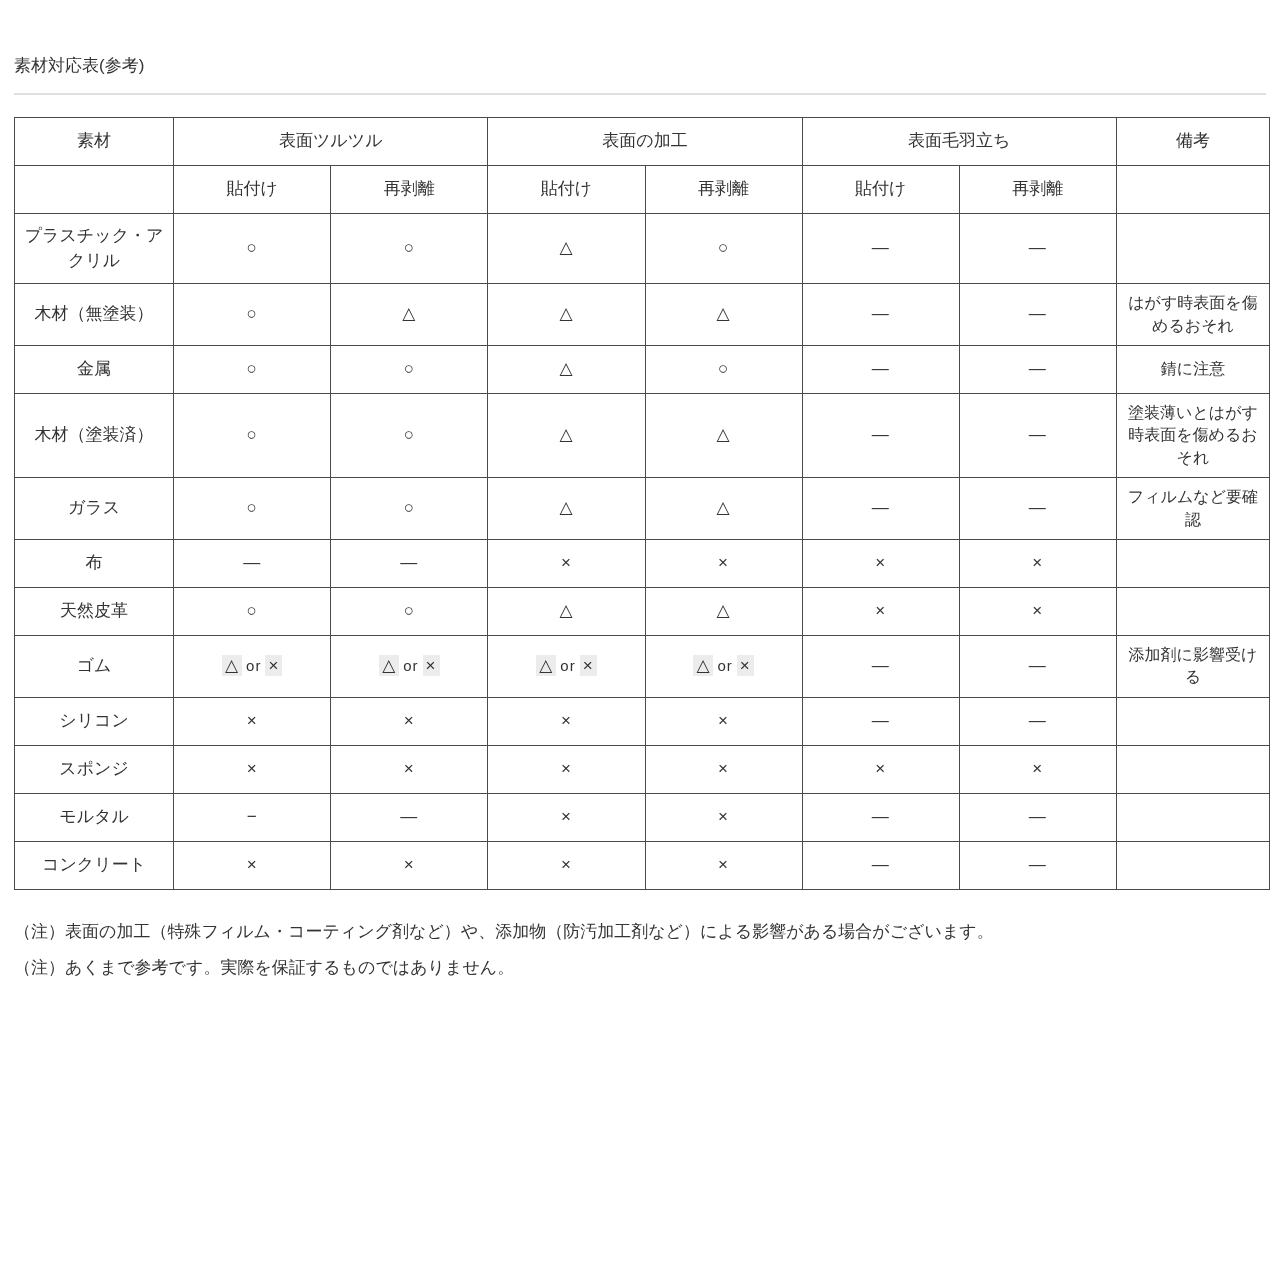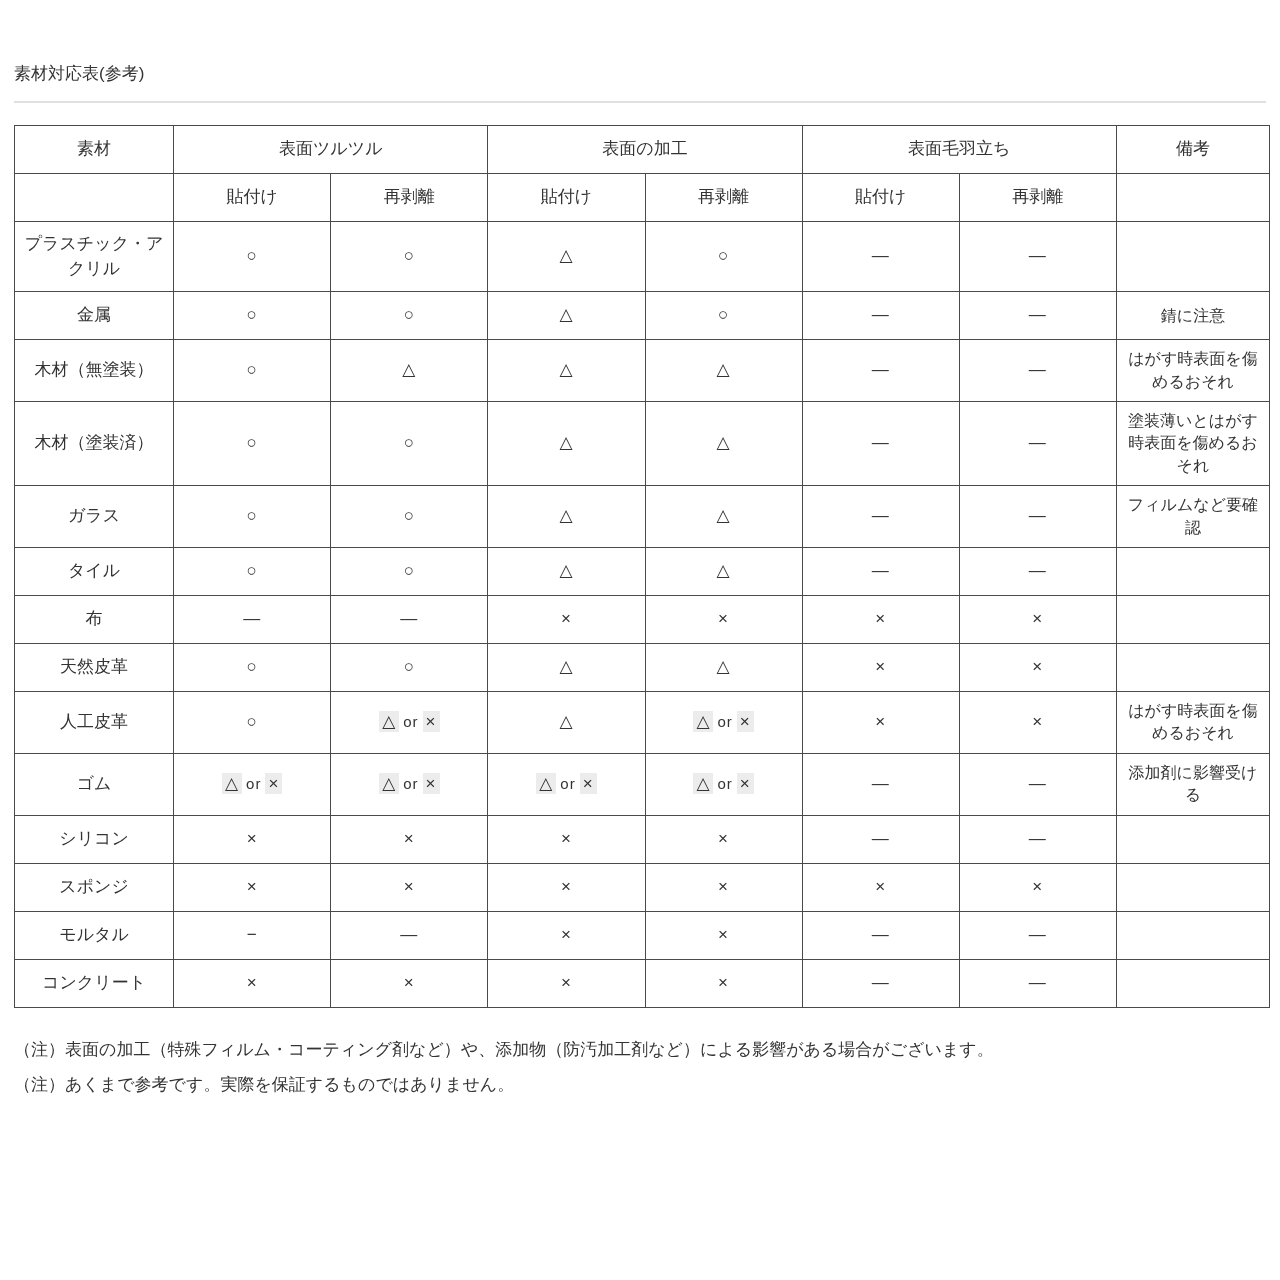--- a/index.html
+++ b/index.html
@@ -5,21 +5,21 @@
   * { box-sizing: border-box; }
   html, body {
     margin: 0;
     padding: 0;
     background: var(--background, #ffffff);
     color: var(--text, #333333);
     font-family: "Liberation Sans", "DejaVu Sans", sans-serif;
   }
   .page {
     width: 1280px;
-    padding: 8px 14px 30px 14px;
+    padding: 0 14px 30px 14px;
   }
   .title {
     font-size: 17px;
     font-weight: normal;
     margin: 0;
     padding-top: 54px;
     padding-bottom: 16px;
   }
   .divider {
     border: none;
@@ -113,98 +113,78 @@
           <td class="mat">プラスチック・アクリル</td>
           <td class="sym">○</td>
           <td class="sym">○</td>
           <td class="sym">△</td>
           <td class="sym">○</td>
           <td class="sym">―</td>
           <td class="sym">―</td>
           <td class="rem"></td>
         </tr>
         <tr>
+          <td class="mat">木材（無塗装）</td>
+          <td class="sym">○</td>
+          <td class="sym">△</td>
+          <td class="sym">△</td>
+          <td class="sym">△</td>
+          <td class="sym">―</td>
+          <td class="sym">―</td>
+          <td class="rem">はがす時表面を傷めるおそれ</td>
+        </tr>
+        <tr>
           <td class="mat">金属</td>
           <td class="sym">○</td>
           <td class="sym">○</td>
           <td class="sym">△</td>
           <td class="sym">○</td>
           <td class="sym">―</td>
           <td class="sym">―</td>
           <td class="rem">錆に注意</td>
         </tr>
         <tr>
-          <td class="mat">木材（無塗装）</td>
-          <td class="sym">○</td>
-          <td class="sym">△</td>
-          <td class="sym">△</td>
-          <td class="sym">△</td>
-          <td class="sym">―</td>
-          <td class="sym">―</td>
-          <td class="rem">はがす時表面を傷めるおそれ</td>
-        </tr>
-        <tr>
           <td class="mat">木材（塗装済）</td>
           <td class="sym">○</td>
           <td class="sym">○</td>
           <td class="sym">△</td>
           <td class="sym">△</td>
           <td class="sym">―</td>
           <td class="sym">―</td>
           <td class="rem">塗装薄いとはがす時表面を傷めるおそれ</td>
         </tr>
         <tr>
           <td class="mat">ガラス</td>
           <td class="sym">○</td>
           <td class="sym">○</td>
           <td class="sym">△</td>
           <td class="sym">△</td>
           <td class="sym">―</td>
           <td class="sym">―</td>
           <td class="rem">フィルムなど要確認</td>
         </tr>
         <tr>
-          <td class="mat">タイル</td>
-          <td class="sym">○</td>
-          <td class="sym">○</td>
-          <td class="sym">△</td>
-          <td class="sym">△</td>
-          <td class="sym">―</td>
-          <td class="sym">―</td>
-          <td class="rem"></td>
-        </tr>
-        <tr>
           <td class="mat">布</td>
           <td class="sym">―</td>
           <td class="sym">―</td>
           <td class="sym">×</td>
           <td class="sym">×</td>
           <td class="sym">×</td>
           <td class="sym">×</td>
           <td class="rem"></td>
         </tr>
         <tr>
           <td class="mat">天然皮革</td>
           <td class="sym">○</td>
           <td class="sym">○</td>
           <td class="sym">△</td>
           <td class="sym">△</td>
           <td class="sym">×</td>
           <td class="sym">×</td>
           <td class="rem"></td>
-        </tr>
-        <tr>
-          <td class="mat">人工皮革</td>
-          <td class="sym">○</td>
-          <td class="sym"><span class="hl">△</span><span class="or">or</span><span class="hl">×</span></td>
-          <td class="sym">△</td>
-          <td class="sym"><span class="hl">△</span><span class="or">or</span><span class="hl">×</span></td>
-          <td class="sym">×</td>
-          <td class="sym">×</td>
-          <td class="rem">はがす時表面を傷めるおそれ</td>
         </tr>
         <tr>
           <td class="mat">ゴム</td>
           <td class="sym"><span class="hl">△</span><span class="or">or</span><span class="hl">×</span></td>
           <td class="sym"><span class="hl">△</span><span class="or">or</span><span class="hl">×</span></td>
           <td class="sym"><span class="hl">△</span><span class="or">or</span><span class="hl">×</span></td>
           <td class="sym"><span class="hl">△</span><span class="or">or</span><span class="hl">×</span></td>
           <td class="sym">―</td>
           <td class="sym">―</td>
           <td class="rem">添加剤に影響受ける</td>

